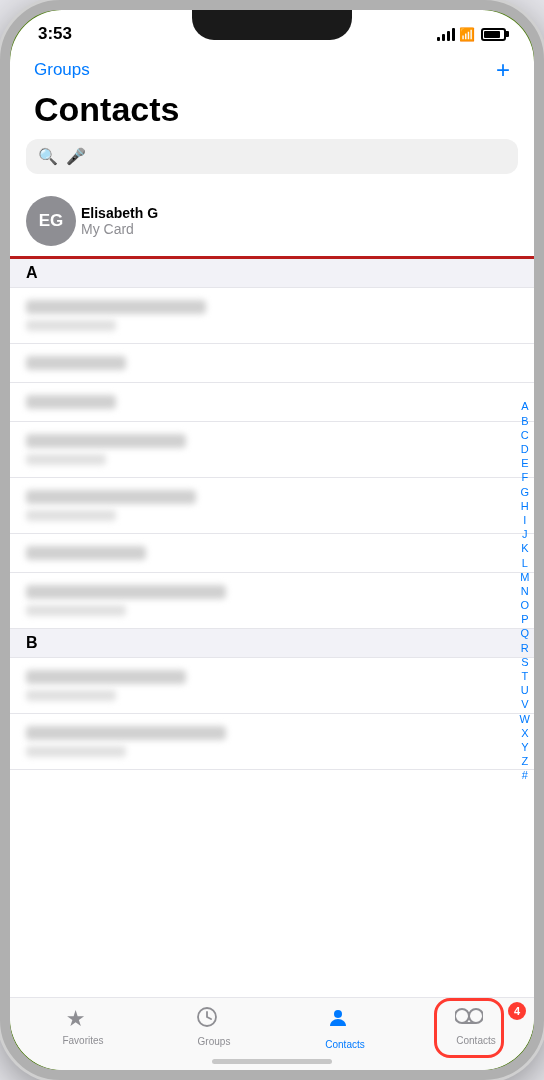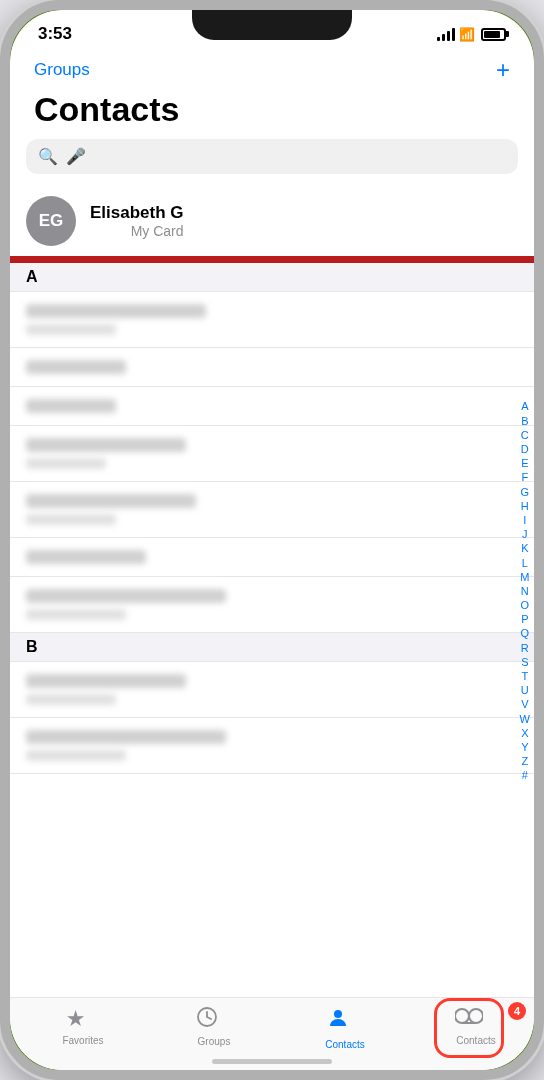--- a/index.html
+++ b/index.html
@@ -210,23 +210,22 @@
       flex: 1;
       overflow: hidden;
       position: relative;
     }
 
     
     .my-card {
       display: flex;
       align-items: center;
       padding: 10px 16px;
-      border-bottom: 7px solid #b91c1c;
-      gap: 14px;
-      text-align: right;
+      border-bottom: 3px solid #b91c1c;
+      gap: 5px;
     }
 
     .avatar {
       width: 50px;
       height: 50px;
       border-radius: 25px;
       background: #8e8e93;
       display: flex;
       align-items: center;
       justify-content: center;
@@ -235,21 +234,21 @@
       font-weight: 600;
       flex-shrink: 0;
     }
 
     .my-card-info {
       display: flex;
       flex-direction: column;
     }
 
     .my-card-name {
-      font-size: 17px;
+      font-size: 14px;
       font-weight: 600;
       color: #000;
     }
 
     .my-card-sub {
       font-size: 14px;
       color: #8e8e93;
     }
 
     

